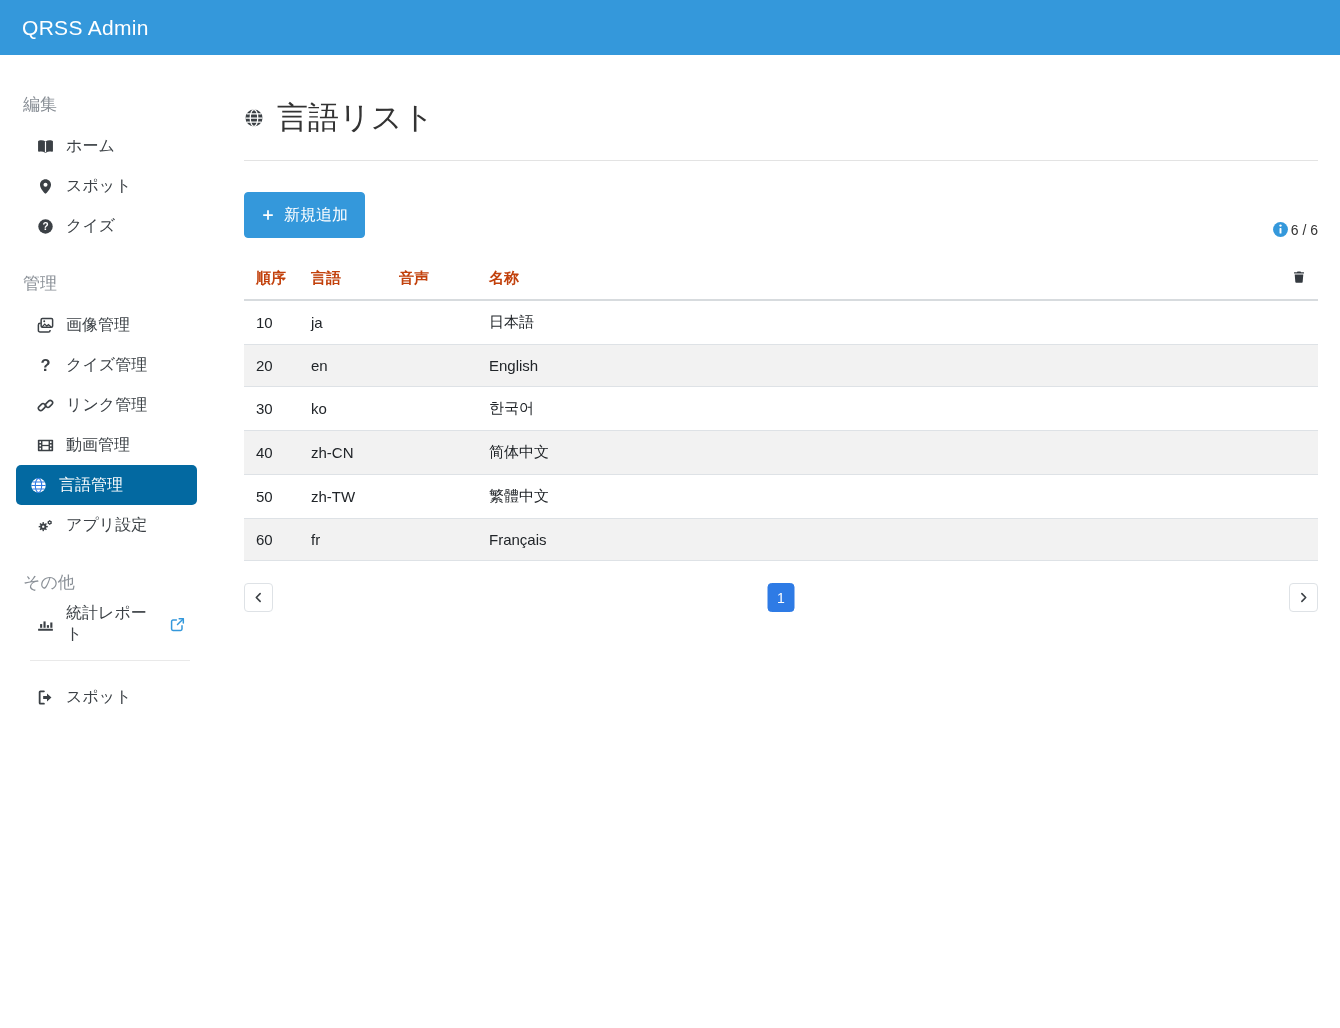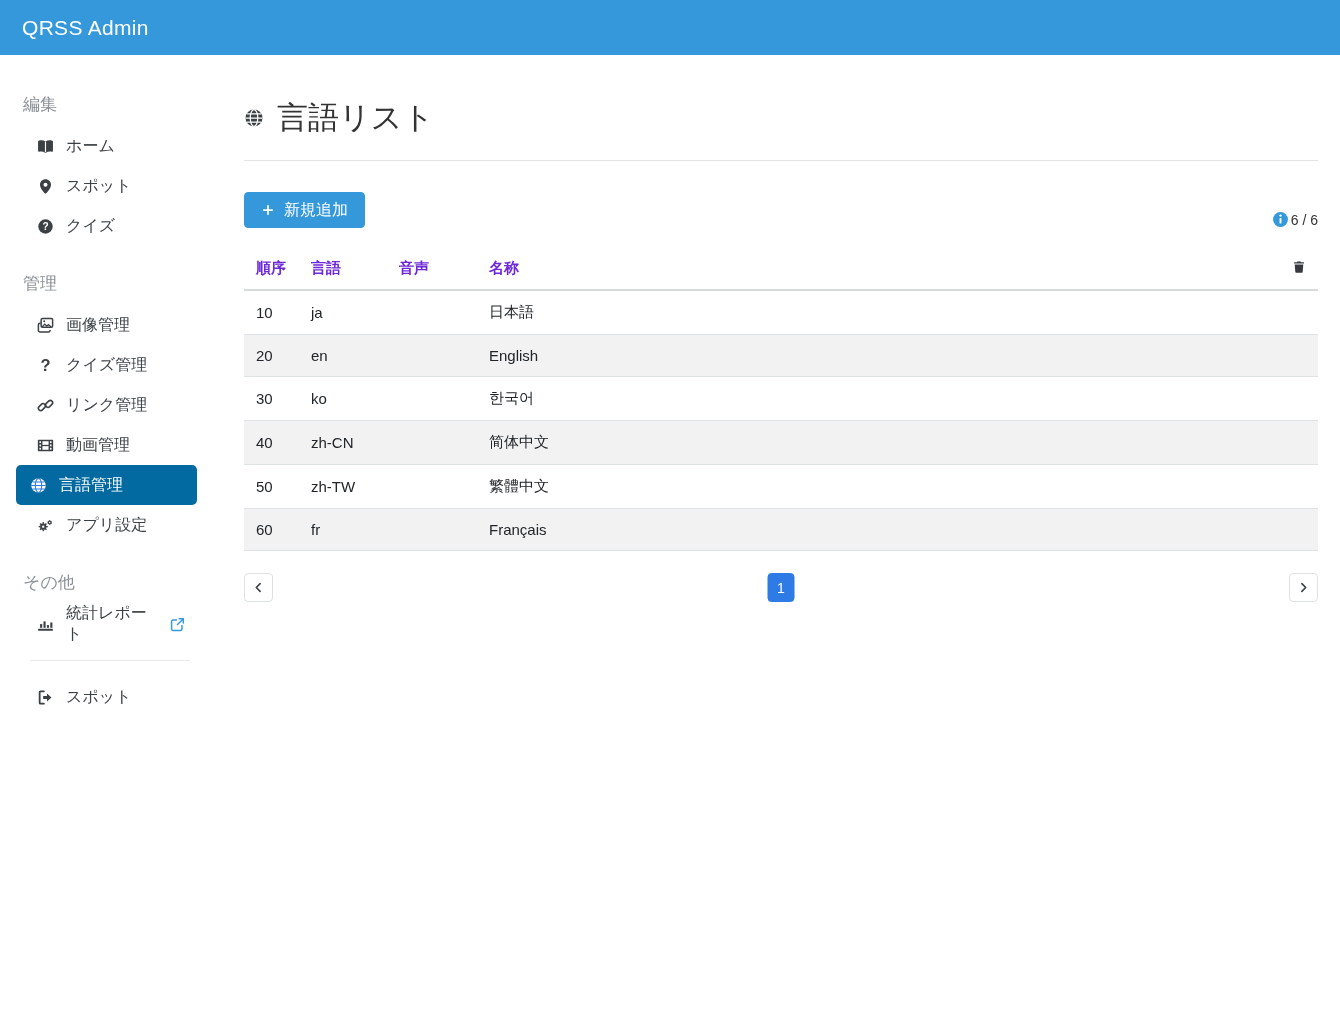--- a/index.html
+++ b/index.html
@@ -49,29 +49,29 @@
     margin-top: 42px; font-size: 31px; font-weight: 500; color: #333;
   }
   .page-title svg { width: 20px; height: 20px; }
   .title-rule { border: 0; border-top: 1px solid #e3e3e3; margin-top: 21px; }
 
   .toolbar { display: flex; justify-content: space-between; align-items: flex-end; margin-top: 31px; }
   .btn-add {
     display: inline-flex; align-items: center; gap: 9px;
     background: #3498db; border: 1px solid #3498db; border-radius: 4px;
     color: #fff; font-size: 16px; font-family: inherit;
-    height: 36px; padding: 0 16px; cursor: pointer;
+    height: 46px; padding: 0 16px; cursor: pointer;
   }
   .btn-add svg { width: 14px; height: 14px; }
   .record-count { display: inline-flex; align-items: center; gap: 2px; font-size: 14px; color: #333; }
   .record-count svg { width: 17px; height: 17px; }
 
   table { width: 100%; border-collapse: collapse; margin-top: 21px; }
   th {
-    text-align: left; font-size: 15px; font-weight: bold; color: #6d28d9;
+    text-align: left; font-size: 15px; font-weight: bold; color: #c2410c;
     padding: 10px 12px 11px; border-bottom: 2px solid #d7dbde;
   }
   td { font-size: 15px; color: #212529; padding: 12px 12px; }
   tbody tr { border-bottom: 1px solid #dee2e6; }
   tbody tr:nth-child(even) { background: #f2f2f2; }
   .col-order  { width: 55px; }
   .col-lang   { width: 88px; }
   .col-audio  { width: 90px; }
   .col-name   { width: auto; }
   .col-action { width: 60px; }

